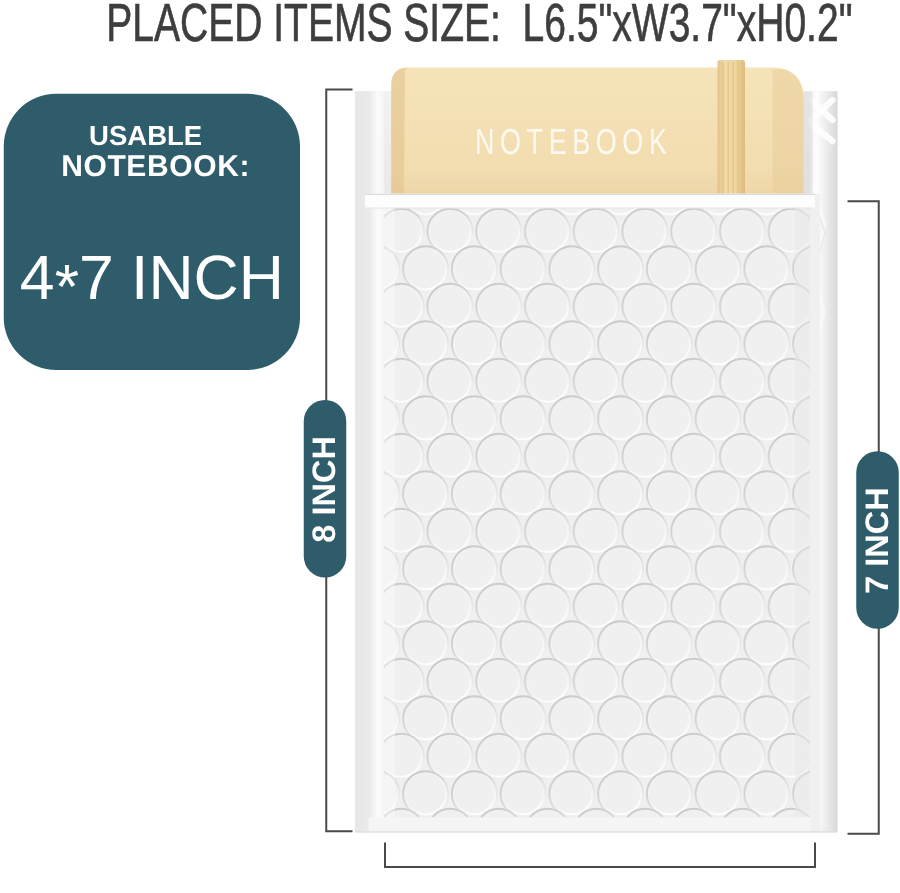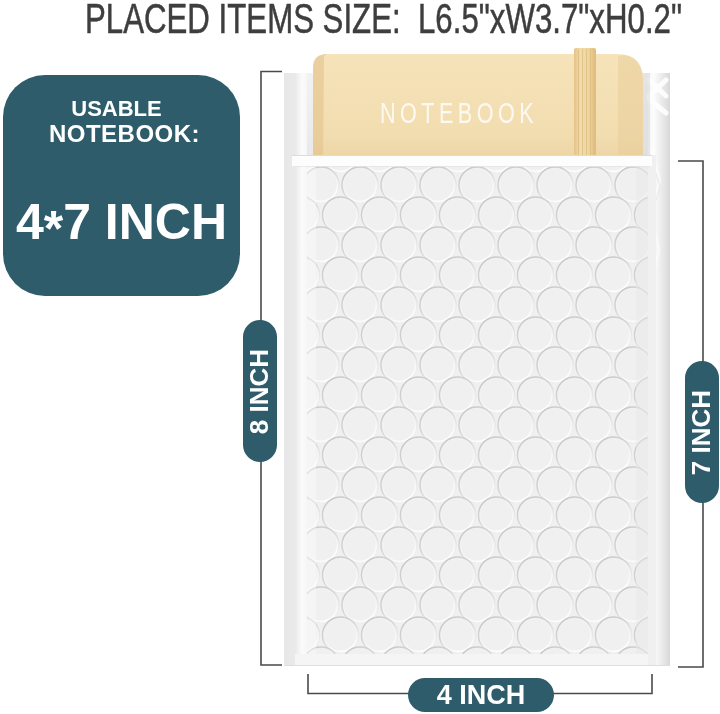--- a/index.html
+++ b/index.html
@@ -141,25 +141,24 @@
 
     <text x="85" y="33" font-family="Liberation Sans, sans-serif" font-size="43" fill="#3e3e3e" stroke="#3e3e3e" stroke-width="0.55" textLength="597" lengthAdjust="spacingAndGlyphs" xml:space="preserve">PLACED ITEMS SIZE:  L6.5"xW3.7"xH0.2"</text>
   </svg>
 
   <div class="abs" style="left:3px;top:75px;width:237px;height:221px;border-radius:42px;background:#2e5c6a;"></div>
 
   <div class="abs" style="left:-2px;top:97px;width:237px;text-align:center;font-size:22px;line-height:24px;font-weight:bold;color:#ffffff;">USABLE</div>
 
   <div class="abs" style="left:6px;top:121px;width:237px;text-align:center;font-size:24px;line-height:25px;font-weight:bold;color:#ffffff;letter-spacing:0.5px;">NOTEBOOK:</div>
 
-  <div class="abs" style="left:3px;top:193px;width:237px;text-align:center;font-size:50px;font-weight:bold;color:#ffffff;">4<span style="position:relative;top:0.13em;">*</span>7 INCH</div>
+  <div class="abs" style="left:3px;top:193px;width:237px;text-align:center;font-size:50px;font-weight:normal;color:#ffffff;">4<span style="position:relative;top:0.13em;">*</span>7 INCH</div>
 
   <div class="abs" style="left:243px;top:320px;width:34px;height:142px;border-radius:17px;background:#2e5c6a;display:flex;align-items:center;justify-content:center;">
       <span style="transform:rotate(-90deg);white-space:nowrap;font-size:26px;font-weight:bold;color:#fff;">8 INCH</span>
     </div>
 
   <div class="abs" style="left:685px;top:361px;width:34px;height:142px;border-radius:17px;background:#2e5c6a;display:flex;align-items:center;justify-content:center;">
       <span style="transform:rotate(-90deg);white-space:nowrap;font-size:26px;font-weight:bold;color:#fff;">7 INCH</span>
     </div>
 
-  <div class="abs" style="left:408px;top:678px;width:146px;height:34px;border-radius:17px;background:#2e5c6a;display:flex;align-items:center;justify-content:center;font-size:27px;font-weight:bold;color:#fff;">4 INCH</div>
 
 </div>
 
 </body></html>

